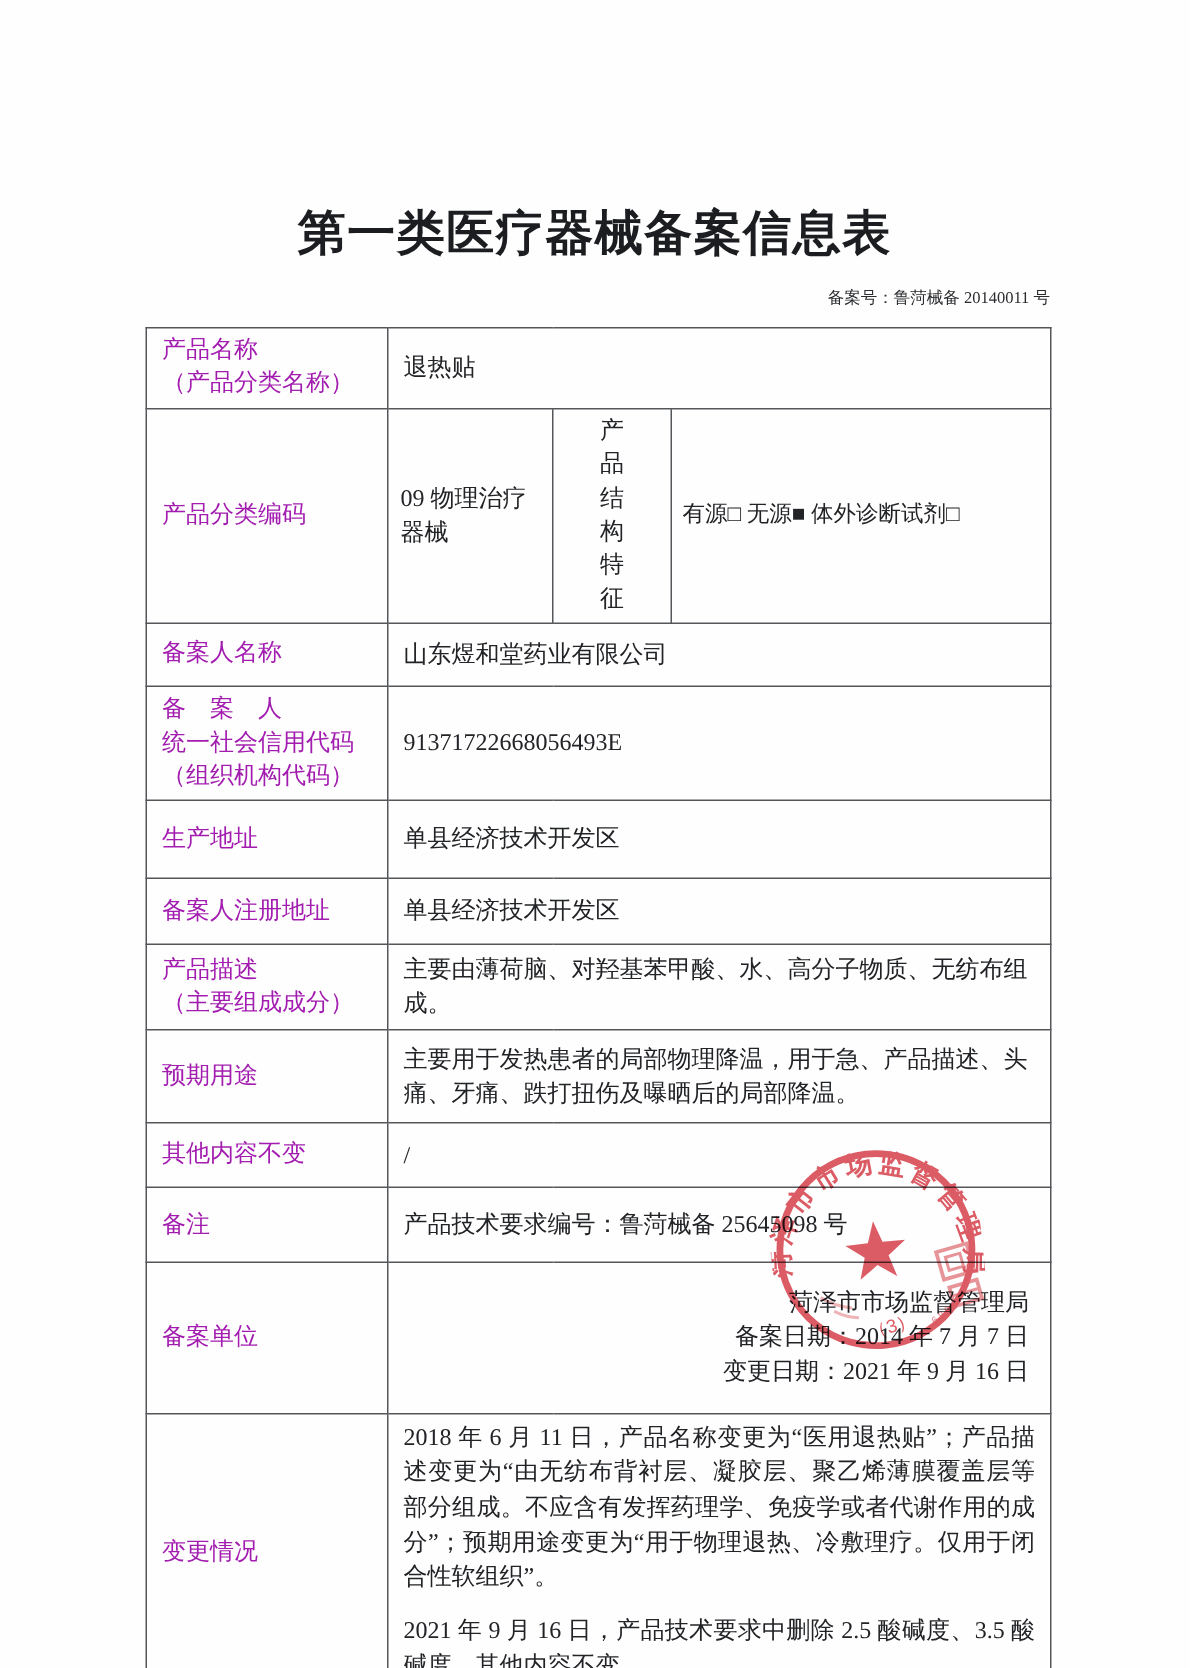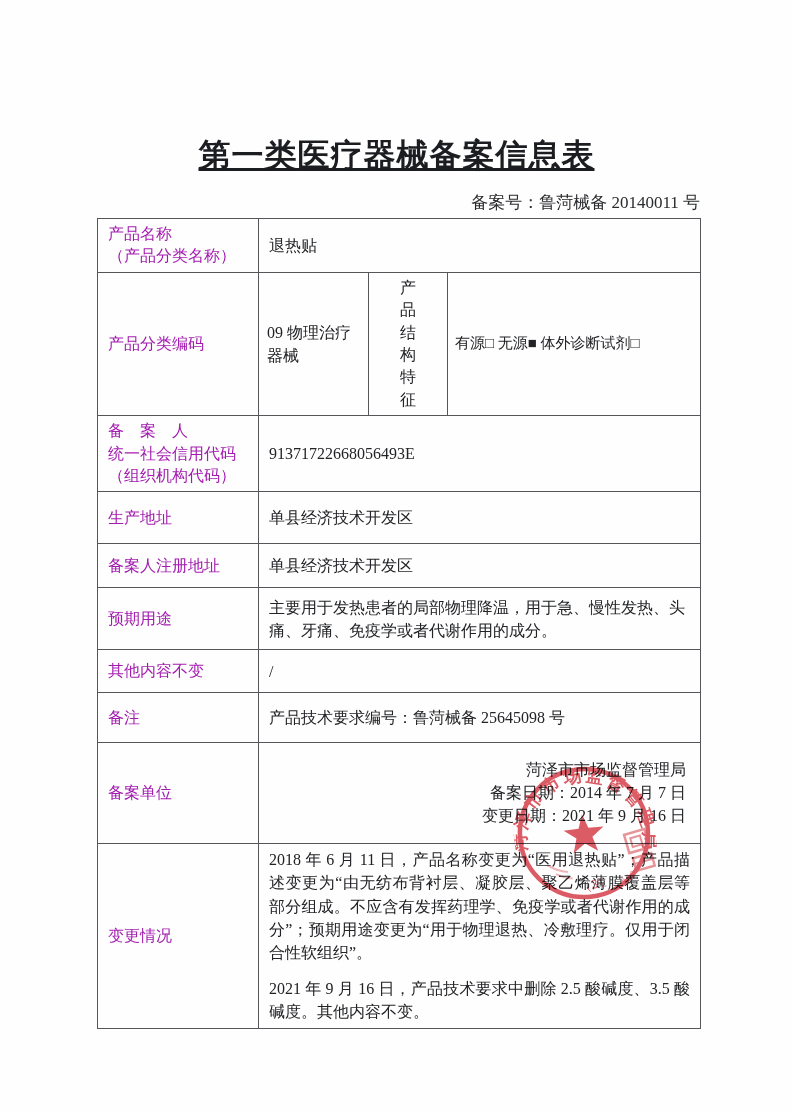--- a/index.html
+++ b/index.html
@@ -11,25 +11,24 @@
     font-family:"Liberation Serif","DejaVu Serif",serif;
     color:#222326;
     overflow:hidden;
   }
   .doc-title {
     position:absolute; top:134px; left:0; width:100%;
     text-align:center;
     font-family:"Liberation Sans","DejaVu Sans",sans-serif;
     font-weight:700; font-size:32px; letter-spacing:1px;
     color:#1c1d20;
-    text-decoration:underline;
   }
   .filing-no {
     position:absolute; top:191px; left:300px; width:400px;
-    text-align:right; font-size:17px; color:#2a2b2e;
+    text-align:right; font-size:11px; color:#2a2b2e;
   }
   table.filing-table {
     position:absolute; top:218px; left:97px; width:603px;
     border-collapse:collapse; table-layout:fixed;
     font-size:16px;
   }
   .filing-table td {
     border:1px solid #55565a;
     padding:4px 10px;
     vertical-align:middle;
@@ -81,37 +80,46 @@
 （产品分类名称）</td>
       <td class="val" colspan="3">退热贴</td>
     </tr>
     <tr style="height:50px">
       <td class="lbl">产品分类编码</td>
       <td class="subval">09 物理治疗器械</td>
       <td class="midlbl">产品结
 构特征</td>
       <td class="chk">有源□  无源■  体外诊断试剂□</td>
     </tr>
+    <tr style="height:42px">
+      <td class="lbl">备案人名称</td>
+      <td class="val" colspan="3">山东煜和堂药业有限公司</td>
+    </tr>
     <tr style="height:68px">
       <td class="lbl">备　案　人
 统一社会信用代码
 （组织机构代码）</td>
       <td class="val" colspan="3">91371722668056493E</td>
     </tr>
     <tr style="height:52px">
       <td class="lbl">生产地址</td>
       <td class="val" colspan="3">单县经济技术开发区</td>
     </tr>
     <tr style="height:44px">
       <td class="lbl">备案人注册地址</td>
       <td class="val" colspan="3">单县经济技术开发区</td>
     </tr>
+    <tr style="height:57px">
+      <td class="lbl">产品描述
+（主要组成成分）</td>
+      <td class="val" colspan="3">主要由薄荷脑、对羟基苯甲酸、水、高分子物质、无纺布组成。</td>
+    </tr>
     <tr style="height:62px">
       <td class="lbl">预期用途</td>
-      <td class="val" colspan="3">主要用于发热患者的局部物理降温，用于急、慢性发热、头痛、牙痛、免疫学或者代谢作用的成分。</td>
+      <td class="val" colspan="3">主要用于发热患者的局部物理降温，用于急、产品描述、头痛、牙痛、跌打扭伤及曝晒后的局部降温。</td>
     </tr>
     <tr style="height:43px">
       <td class="lbl">其他内容不变</td>
       <td class="val" colspan="3">/</td>
     </tr>
     <tr style="height:50px">
       <td class="lbl">备注</td>
       <td class="val" colspan="3">产品技术要求编号：鲁菏械备 25645098 号</td>
     </tr>
     <tr style="height:101px">

